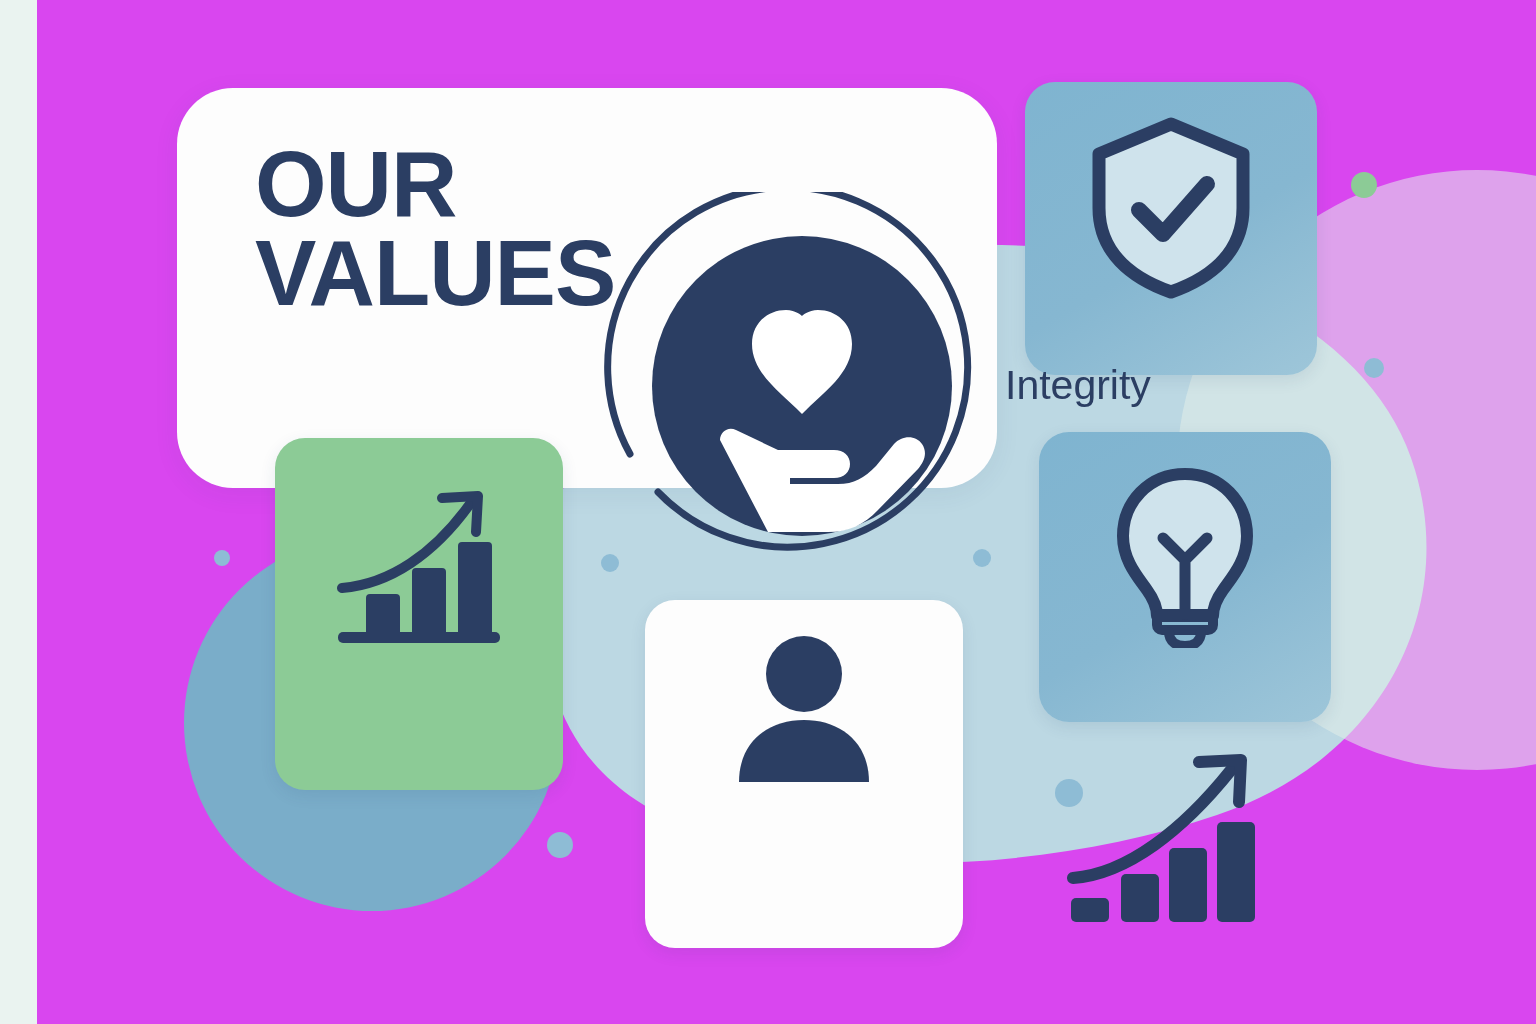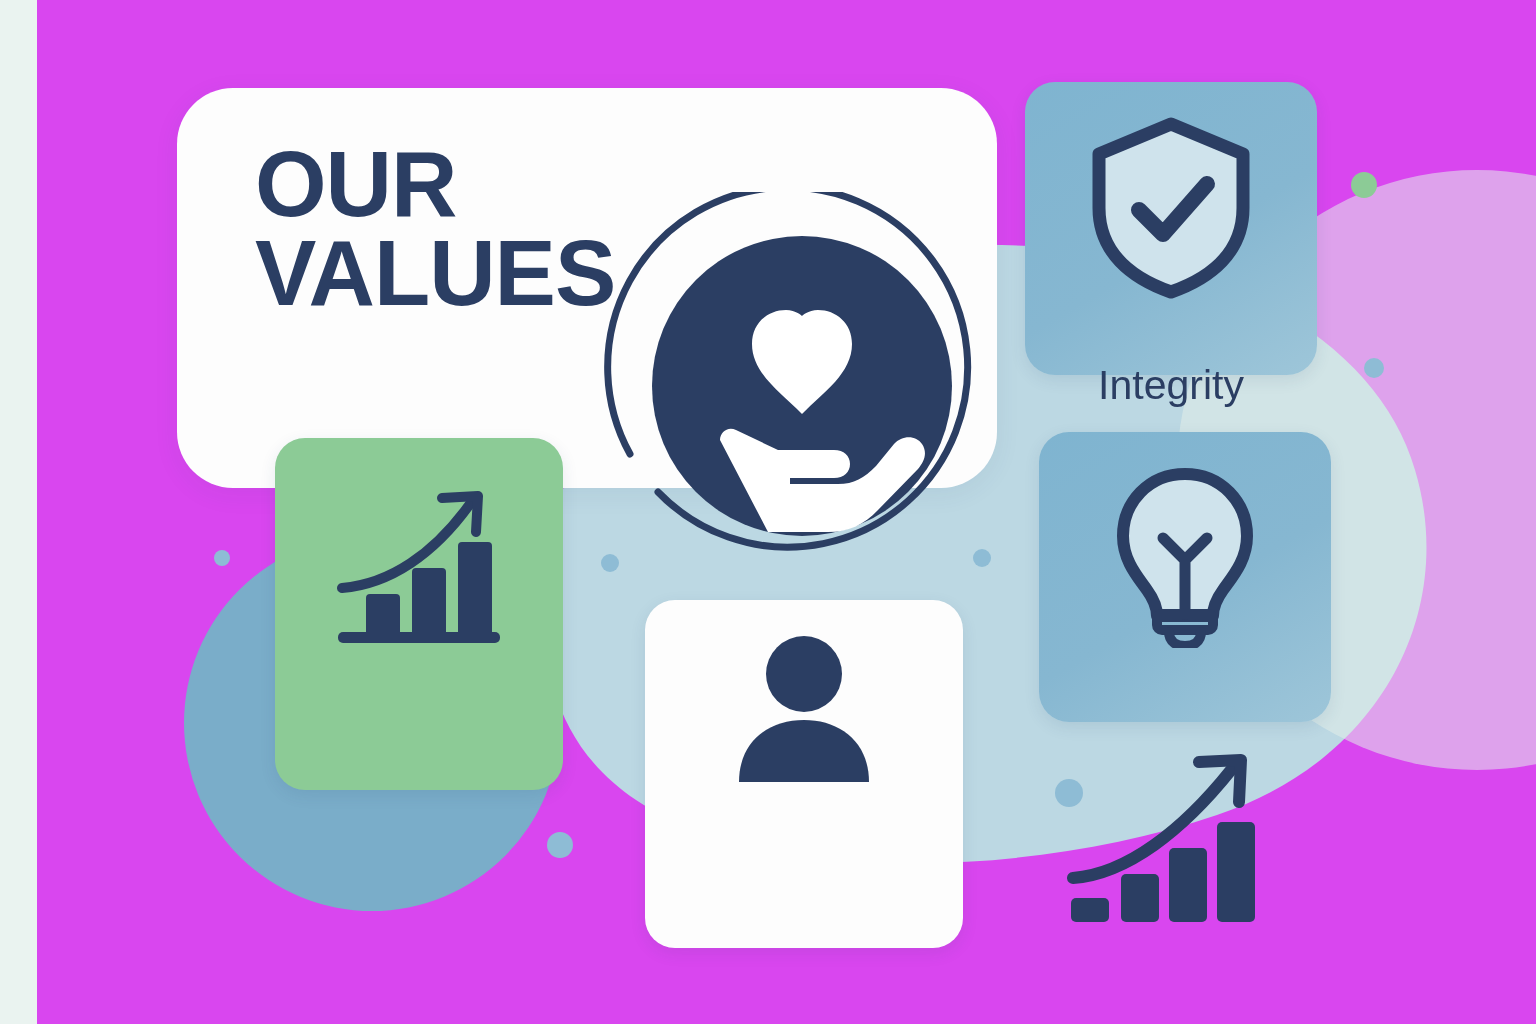--- a/index.html
+++ b/index.html
@@ -25,21 +25,21 @@
     letter-spacing:-1px;white-space:pre-line;
   }
 
   
   .emblem{position:absolute;left:565px;top:192px;width:400px;height:388px;}
 
   
   .card{position:absolute;border-radius:30px;box-shadow:0 5px 16px rgba(40,70,110,.10);}
   .card .icon{position:absolute;left:0;right:0;display:flex;justify-content:center;}
   .card .label{
-    position:absolute;left:-20px;right:-20px;text-align:center;
+    position:absolute;left:-20px;right:-20px;
     color:#2b3e63;font-size:41px;font-weight:normal;line-height:1.07;
     white-space:pre-line;
   }
 
   #card-integrity{left:988px;top:82px;width:292px;height:293px;background:linear-gradient(150deg,#7fb4d0 0%,#86b7d1 55%,#9ec6d9 100%);}
   #card-integrity .icon{top:30px;}
   #card-integrity .label{top:282px;}
 
   #card-innovation{left:1002px;top:432px;width:292px;height:290px;background:linear-gradient(150deg,#7fb4d0 0%,#86b7d1 55%,#9ec6d9 100%);}
   #card-innovation .icon{top:34px;}

